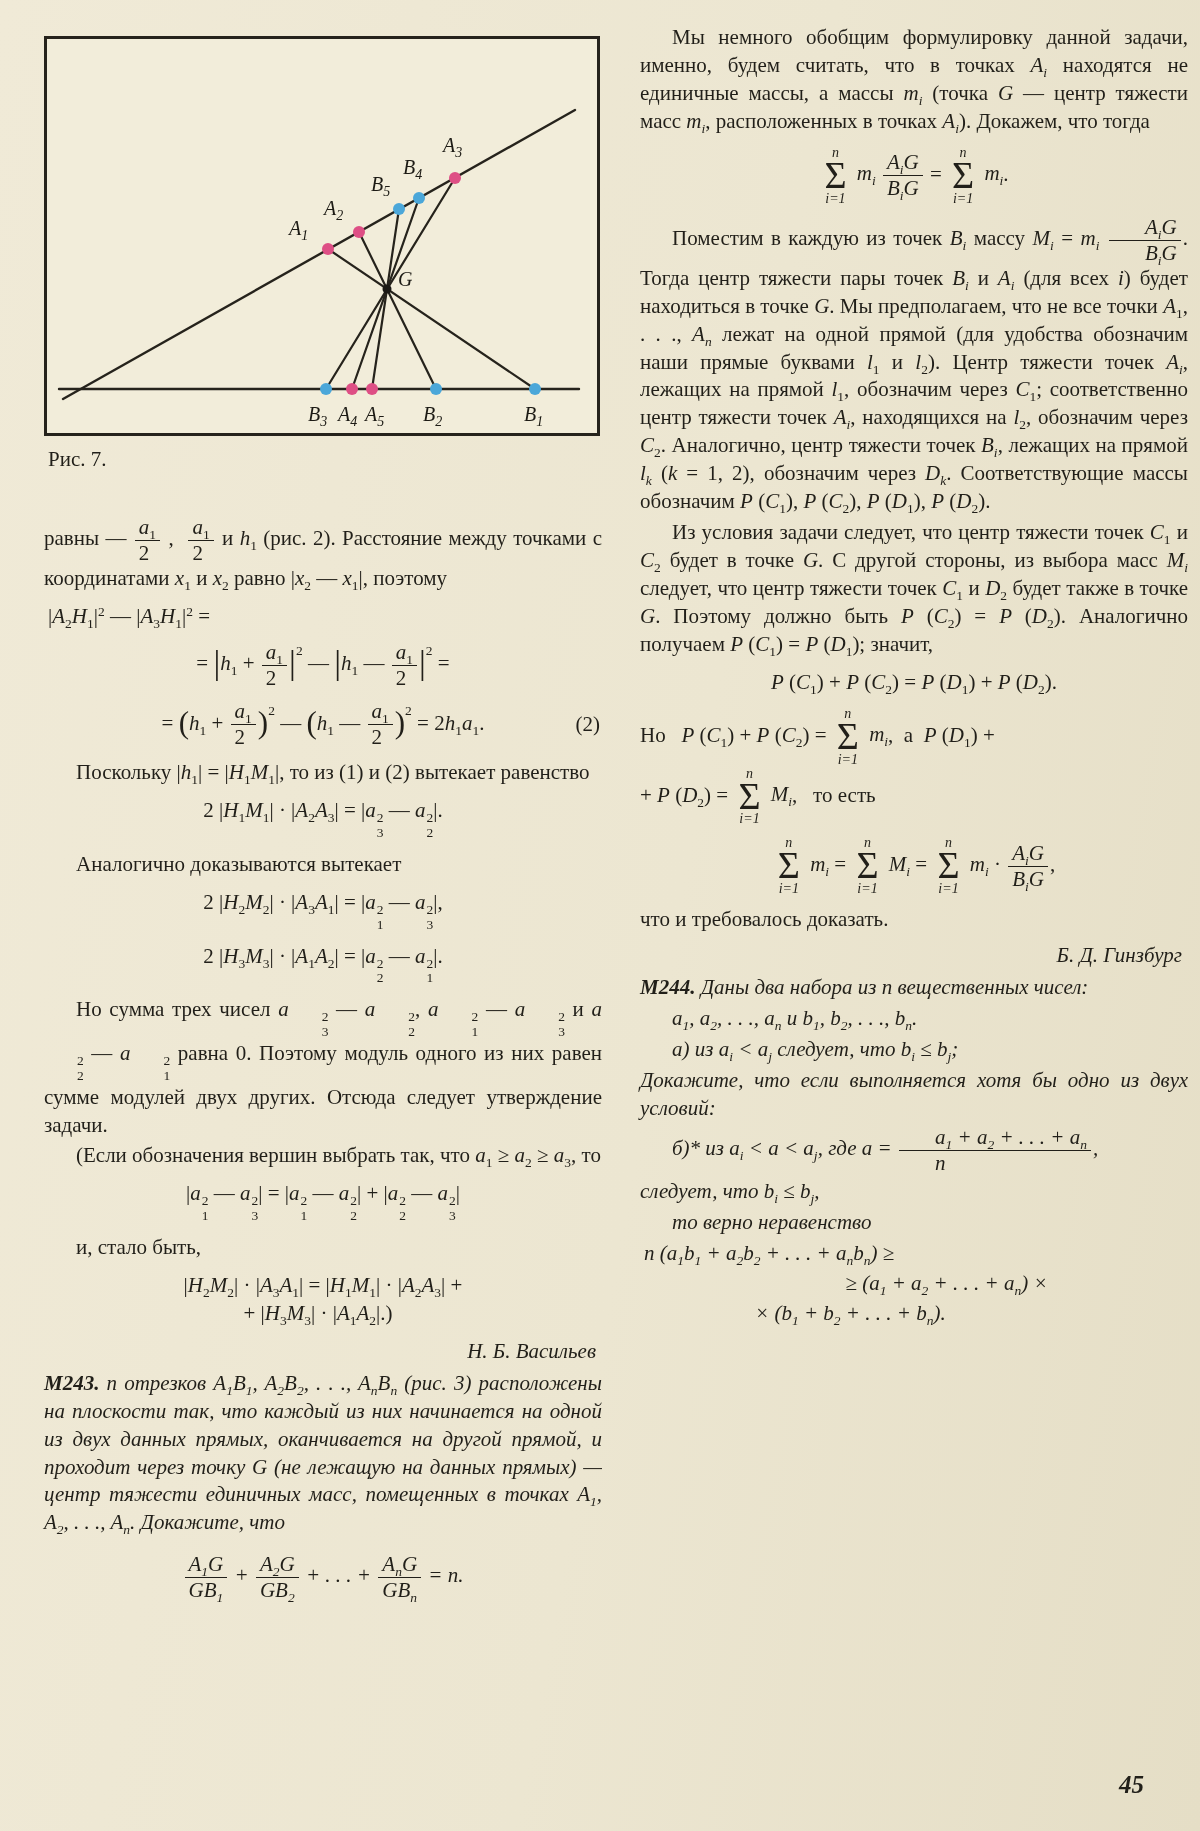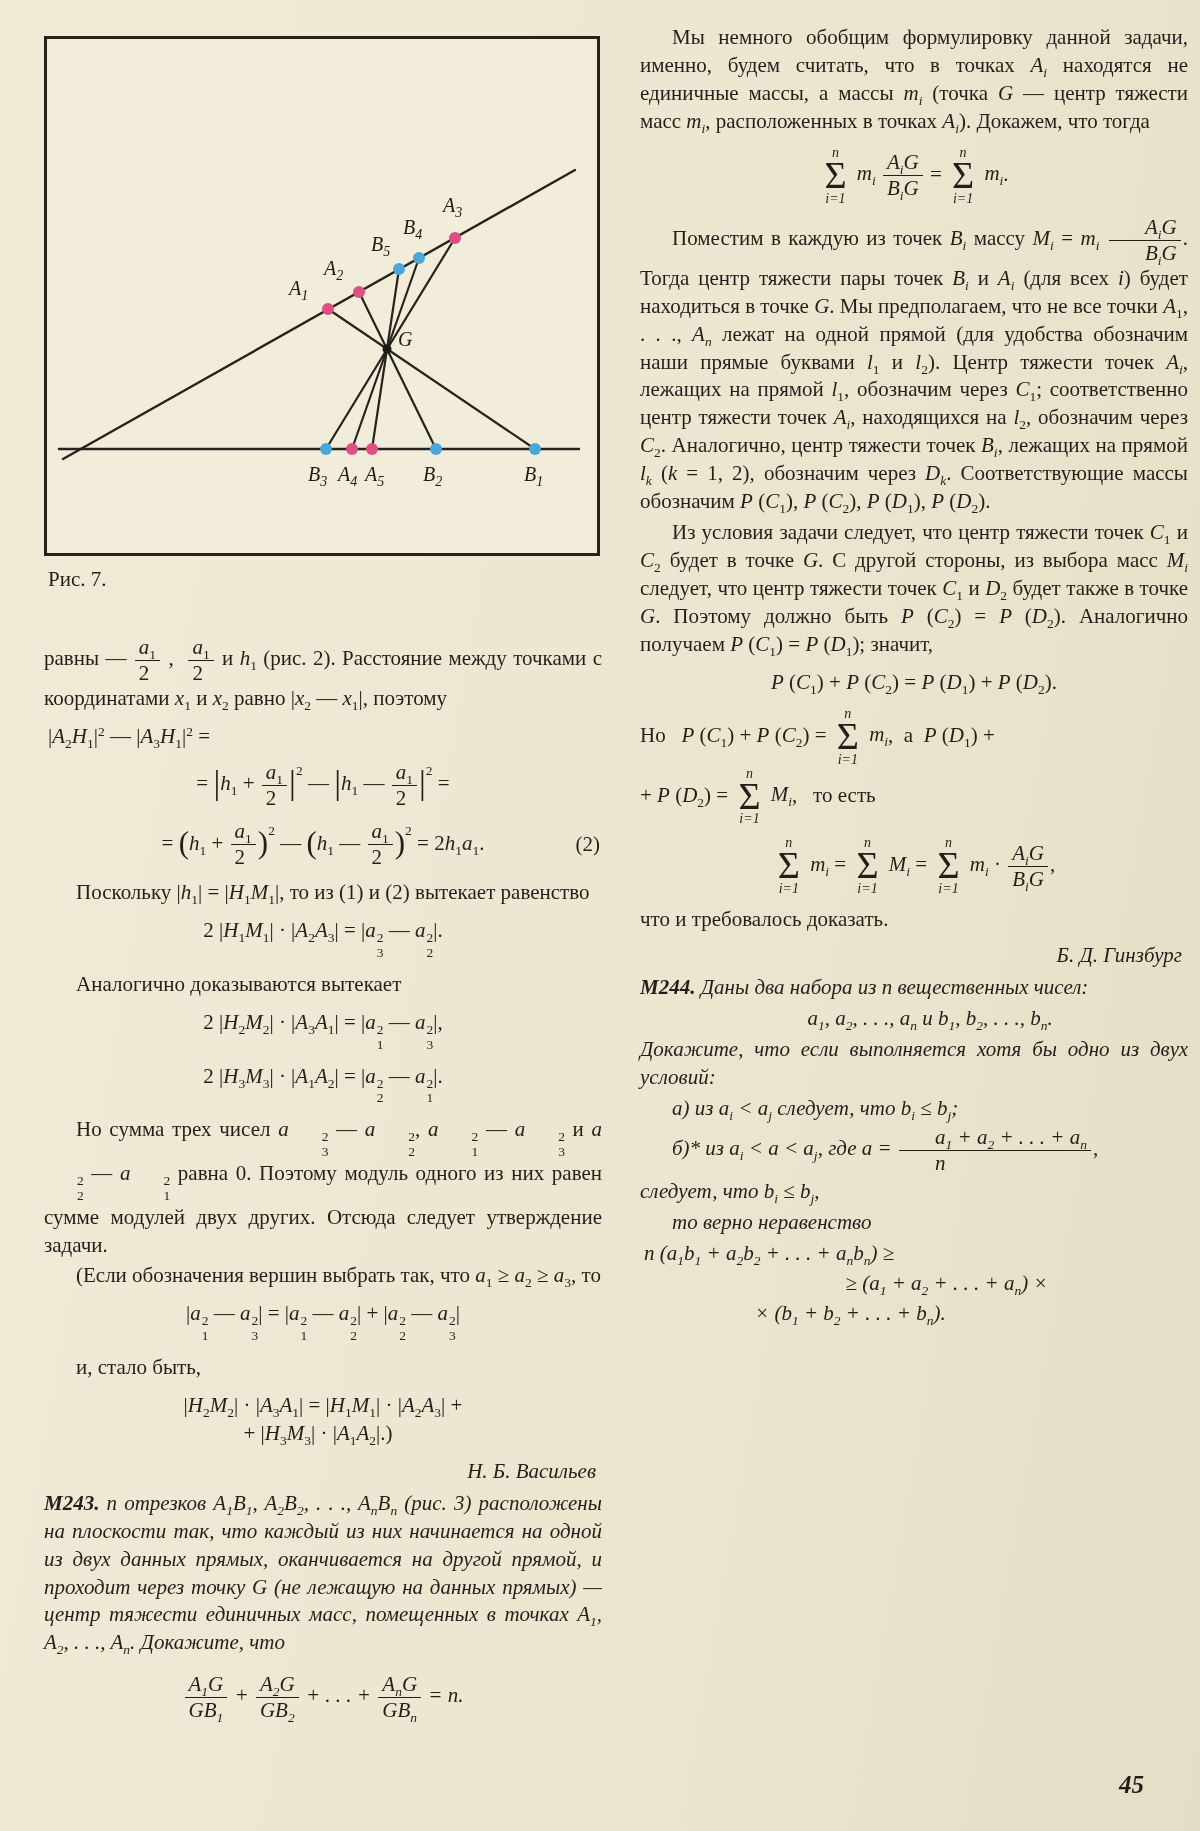--- a/index.html
+++ b/index.html
@@ -13,21 +13,21 @@
   .page {
     position: relative; width: 1200px; height: 1831px;
     background: linear-gradient(100deg, #f0ead7 0%, #ece6d1 55%, #e5dec6 100%);
     overflow: hidden;
   }
   .col { position: absolute; font-size: 21px; line-height: 1.33; }
   .col.left  { left: 44px;  top: 36px; width: 558px; }
   .col.right { left: 640px; top: 24px; width: 548px; }
 
   .figbox {
-    width: 556px; height: 520px;
+    width: 556px; height: 400px;
     border: 3px solid #26231c;
     background: #f2edda;
   }
   .figsvg { width: 100%; height: 100%; display: block; }
   .fl { stroke: #26231c; stroke-width: 2.4; stroke-linecap: round; fill: none; }
   .fseg { stroke: #26231c; stroke-width: 2.2; stroke-linecap: round; fill: none; }
   .flabel { font-size: 20px; font-style: italic; fill: #1d1b15; }
   .fsub { font-size: 14px; }
   .figcap { font-size: 21px; margin: 10px 0 42px 4px; }
 
@@ -233,23 +233,23 @@
           <span class="b">i=1</span>
         </span> <i>M<sub>i</sub></i> = <span class="sum">
           <span class="t">n</span>
           <span class="s">Σ</span>
           <span class="b">i=1</span>
         </span> <i>m<sub>i</sub></i> · <span class="fr"><span class="n"><i>A<sub>i</sub>G</i></span><span class="d"><i>B<sub>i</sub>G</i></span></span>,</div>
     <p class="par noind">что и требовалось доказать.</p>
     <div class="sig">Б. Д. Гинзбург</div>
 
     <p class="par noind it m-block"><b>М244.</b> Даны два набора из <i>n</i> вещественных чисел:</p>
-    <p class="par ind60 it" style="text-align:center"><i>a</i><sub>1</sub>, <i>a</i><sub>2</sub>, . . ., <i>a<sub>n</sub></i> и <i>b</i><sub>1</sub>, <i>b</i><sub>2</sub>, . . ., <i>b<sub>n</sub></i>.</p>
+    <p class="par ind60 it" style="text-align:left"><i>a</i><sub>1</sub>, <i>a</i><sub>2</sub>, . . ., <i>a<sub>n</sub></i> и <i>b</i><sub>1</sub>, <i>b</i><sub>2</sub>, . . ., <i>b<sub>n</sub></i>.</p>
+    <p class="par it">а) из <i>a<sub>i</sub></i> &lt; <i>a<sub>j</sub></i> следует, что <i>b<sub>i</sub></i> ≤ <i>b<sub>j</sub></i>;</p>
     <p class="par noind it">Докажите, что если выполняется хотя бы одно из двух условий:</p>
-    <p class="par it">а) из <i>a<sub>i</sub></i> &lt; <i>a<sub>j</sub></i> следует, что <i>b<sub>i</sub></i> ≤ <i>b<sub>j</sub></i>;</p>
     <p class="par ind8 it" style="text-align:left">б)* из <i>a<sub>i</sub></i> &lt; <i>a</i> &lt; <i>a<sub>j</sub></i>, где <i>a</i> = <span class="fr"><span class="n"><i>a</i><sub>1</sub> + <i>a</i><sub>2</sub> + . . . + <i>a<sub>n</sub></i></span><span class="d"><i>n</i></span></span>,</p>
     <p class="par noind it">следует, что <i>b<sub>i</sub></i> ≤ <i>b<sub>j</sub></i>,</p>
     <p class="par ind60 it" style="text-align:left">то верно неравенство</p>
     <div class="eq lft it eqline"><i>n</i> (<i>a</i><sub>1</sub><i>b</i><sub>1</sub> + <i>a</i><sub>2</sub><i>b</i><sub>2</sub> + . . . + <i>a<sub>n</sub>b<sub>n</sub></i>) ≥</div>
     <div class="eq pad65 it eqline">≥ (<i>a</i><sub>1</sub> + <i>a</i><sub>2</sub> + . . . + <i>a<sub>n</sub></i>) ×</div>
     <div class="eq pad115 it eqline">× (<i>b</i><sub>1</sub> + <i>b</i><sub>2</sub> + . . . + <i>b<sub>n</sub></i>).</div>
   </div>
 
   <div class="pageno">45</div>
 </div>

